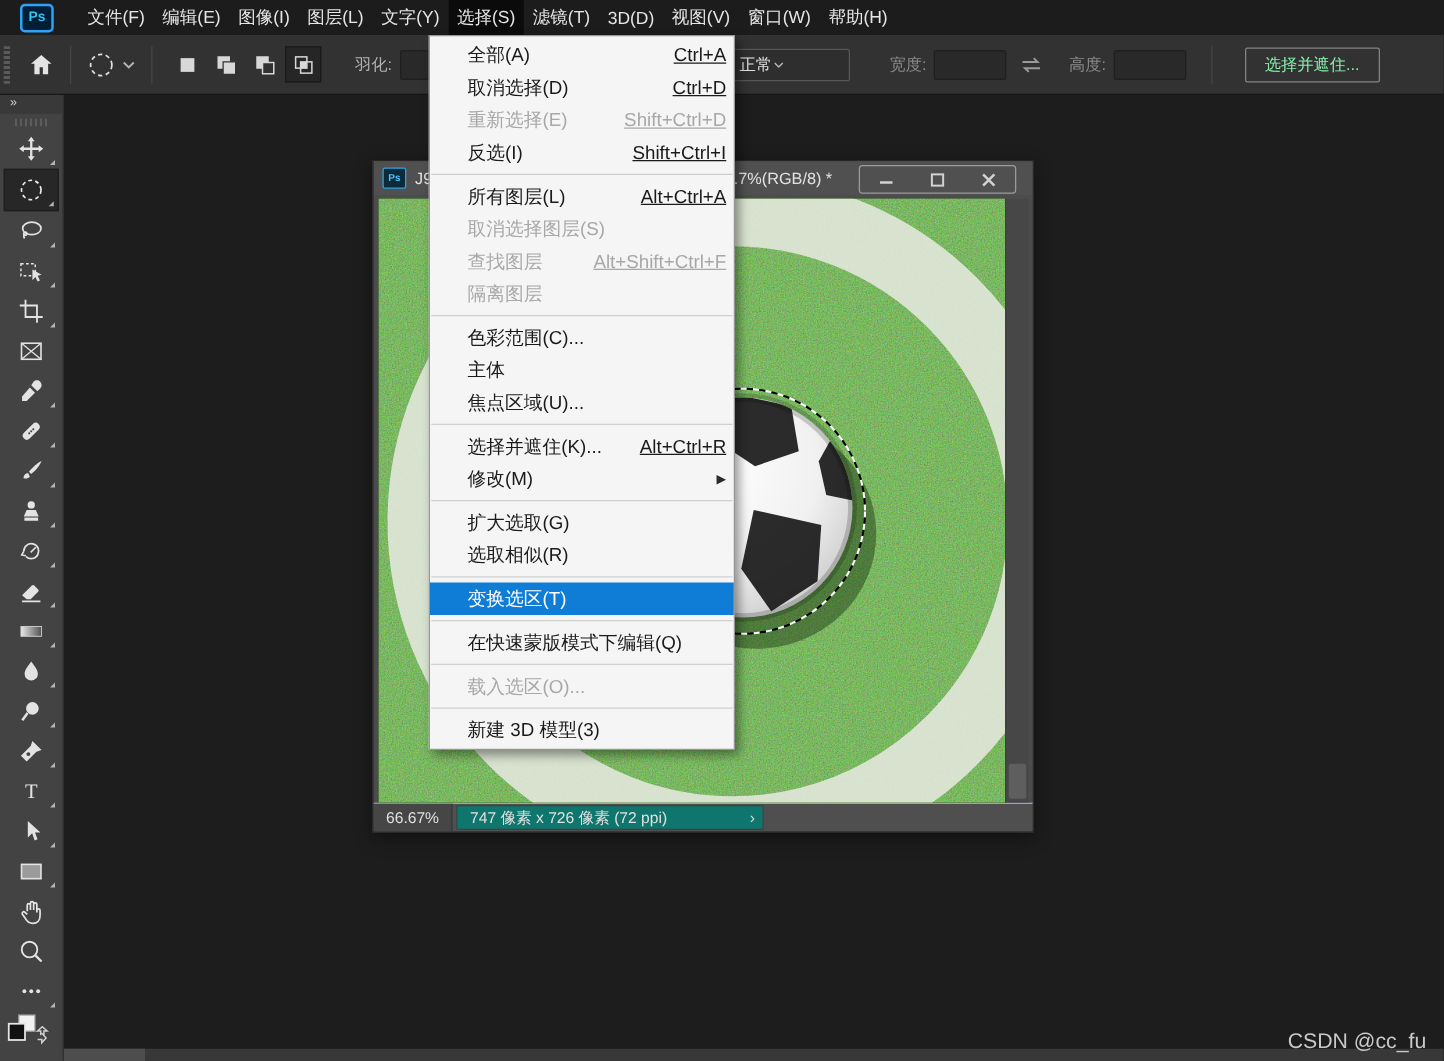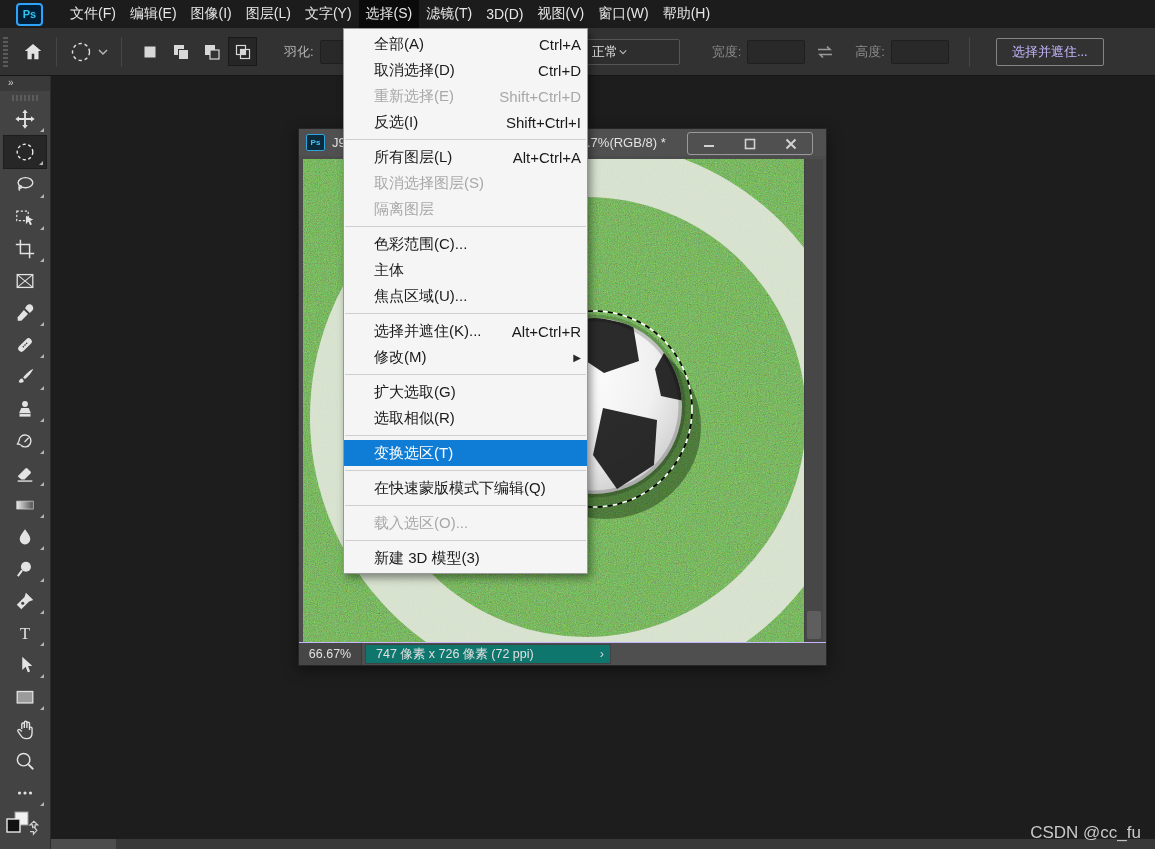--- a/index.html
+++ b/index.html
@@ -24,21 +24,21 @@
   .ob-sep{width:1px;height:30px;background:#454545;margin:0 12px;}
   .ob-icon{display:flex;align-items:center;justify-content:center;}
   .mode-btn{width:27px;height:27px;display:flex;align-items:center;justify-content:center;margin:0 1px;border:1px solid transparent;}
   .mode-btn.active{background:#262626;border:1px solid #191919;}
   .ob-label{color:#b3b3b3;margin:0 6px 0 10px;}
   .ob-label.dim{color:#8b8b8b;}
   .ob-input{width:56px;height:22px;background:#292929;border:1px solid #1f1f1f;border-radius:2px;}
   .ob-select{width:80px;height:24px;background:#2e2e2e;border:1px solid #565656;border-radius:2px;
     display:flex;align-items:center;justify-content:flex-start;padding:0 7px;color:#e0e0e0;}
   .ob-button{height:26px;border:1px solid #848484;border-radius:2px;padding:0 15px;display:flex;
-    align-items:center;color:#c4b5fd;margin-left:14px;}
+    align-items:center;color:#86efac;margin-left:14px;}
   
   .toolbar{position:absolute;left:0;top:75px;width:50px;height:774px;background:#434343;
     border-right:1px solid #2c2c2c;z-index:5;}
   .tb-head{height:16px;background:#393939;color:#cdcdcd;font-size:10px;padding-left:8px;line-height:15px;}
   .tb-grip{height:6px;width:26px;margin:4px auto 2px auto;
     background:repeating-linear-gradient(90deg,#5c5c5c 0 2px,transparent 2px 4px);}
   .tool{height:32px;display:flex;align-items:center;justify-content:center;position:relative;margin:0 3px;}
   .tool.active{background:#272727;border:1px solid #1d1d1d;}
   .tool .fly{position:absolute;right:3px;bottom:3px;width:0;height:0;
     border-left:4px solid transparent;border-bottom:4px solid #b5b5b5;}
@@ -65,21 +65,21 @@
     display:flex;align-items:center;justify-content:center;}
   .dim-box{width:228px;height:18px;margin-left:3px;background:#0f766e;border:1px solid #424242;
     display:flex;align-items:center;padding:0 6px 0 10px;}
   .dim-box .exp{margin-left:auto;color:#d8d8d8;}
   
   .menu-panel{position:absolute;left:343px;top:28px;width:243px;background:#f5f5f5;
     border:1px solid #979797;box-shadow:3px 4px 8px rgba(0,0,0,.42);z-index:40;
     padding:2px 0;color:#1a1a1a;font-size:15px;}
   .mi{height:26px;display:flex;align-items:center;padding:0 6px 0 30px;white-space:nowrap;}
   .mi .ml{flex:0 0 auto;}
-  .mi .ms{margin-left:auto;padding-left:18px;}
+  .mi .ms{margin-left:auto;padding-left:18px;text-decoration:underline;}
   .mi.disabled{color:#a8a8a8;}
   .mi.highlight{background:#0f7cd6;color:#ffffff;}
   .mi .arrow{margin-left:auto;font-size:10px;color:#2a2a2a;}
   .menu-sep{border-top:1px solid #cfcfcf;margin:4px 1px;}
   
   .bottom-strip{position:absolute;left:50px;top:839px;width:1105px;height:10px;background:#383838;}
   .bottom-strip .seg{position:absolute;left:0;top:0;width:66px;height:10px;background:#4d4d4d;}
   .watermark{position:absolute;right:14px;bottom:6px;color:#c9c9c9;font-size:17px;z-index:50;margin-left:34px;}
   svg{display:block;}
 </style>
@@ -436,20 +436,24 @@
   <div class="menu-sep"></div>
   <div class="mi">
       <span class="ml">所有图层(L)</span>
       <span class="ms">Alt+Ctrl+A</span>
     </div>
   <div class="mi disabled">
       <span class="ml">取消选择图层(S)</span>
       <span class="ms"></span>
     </div>
   <div class="mi disabled">
+      <span class="ml">查找图层</span>
+      <span class="ms">Alt+Shift+Ctrl+F</span>
+    </div>
+  <div class="mi disabled">
       <span class="ml">隔离图层</span>
       <span class="ms"></span>
     </div>
   <div class="menu-sep"></div>
   <div class="mi">
       <span class="ml">色彩范围(C)...</span>
       <span class="ms"></span>
     </div>
   <div class="mi">
       <span class="ml">主体</span>

